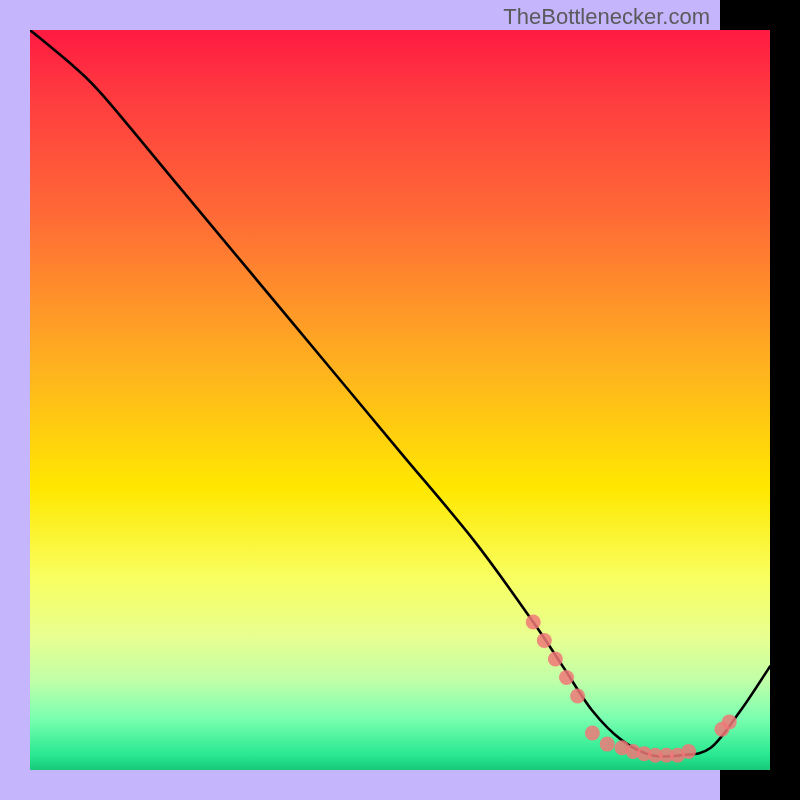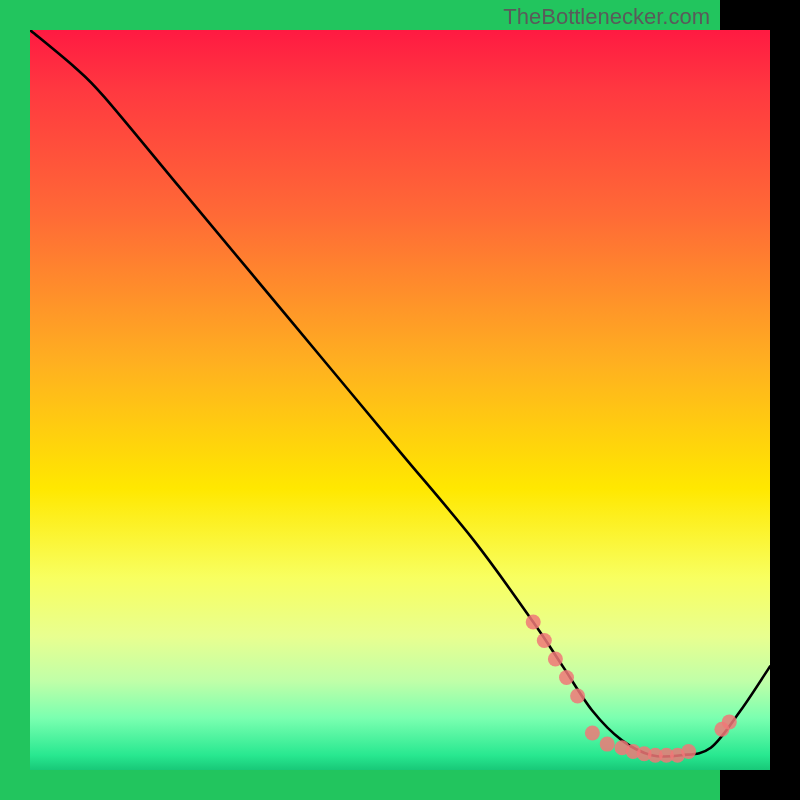--- a/index.html
+++ b/index.html
@@ -1,21 +1,21 @@
 <!DOCTYPE html>
 <html><head>
 <meta charset="utf-8">
 <style>
   * { margin: 0; padding: 0; box-sizing: border-box; }
   html, body { width: 800px; height: 800px; background: #000; overflow: hidden; }
   .container {
     width: 720px;
     height: 800px;
     position: relative;
-    background: #22c55e;
+    background: #c4b5fd;
   }
   .attribution {
     position: absolute;
     top: 4px;
     right: 10px;
     font-family: Arial, Helvetica, sans-serif;
     font-size: 22px;
     color: #5a5a5a;
     z-index: 10;
   }

